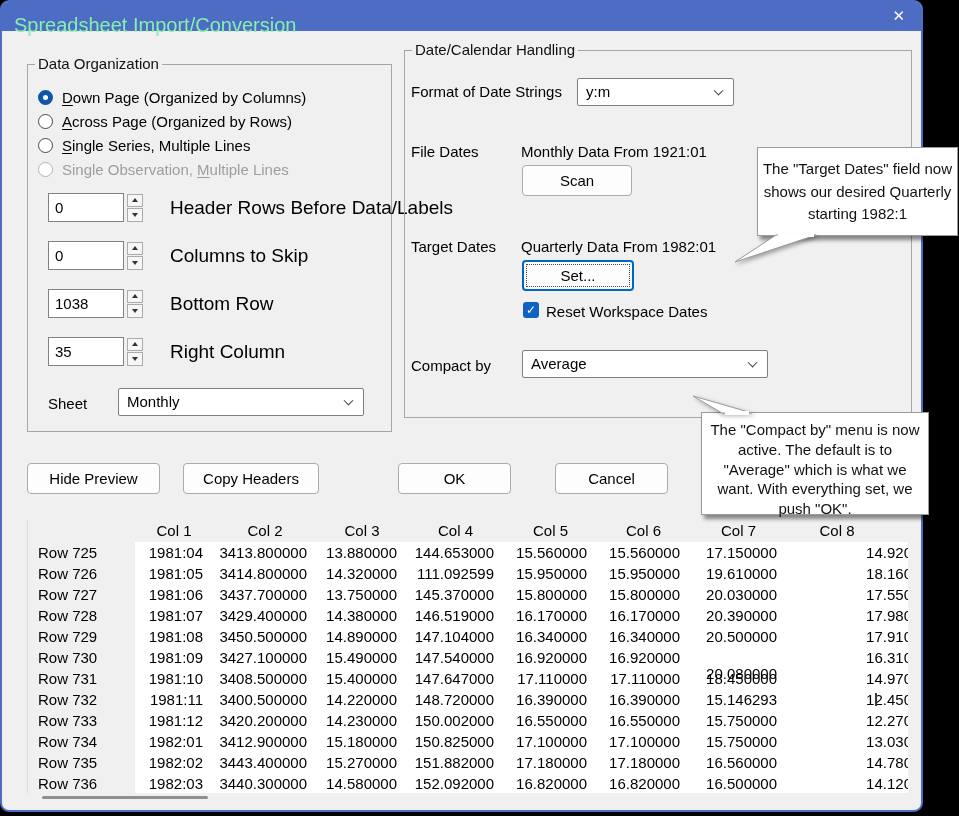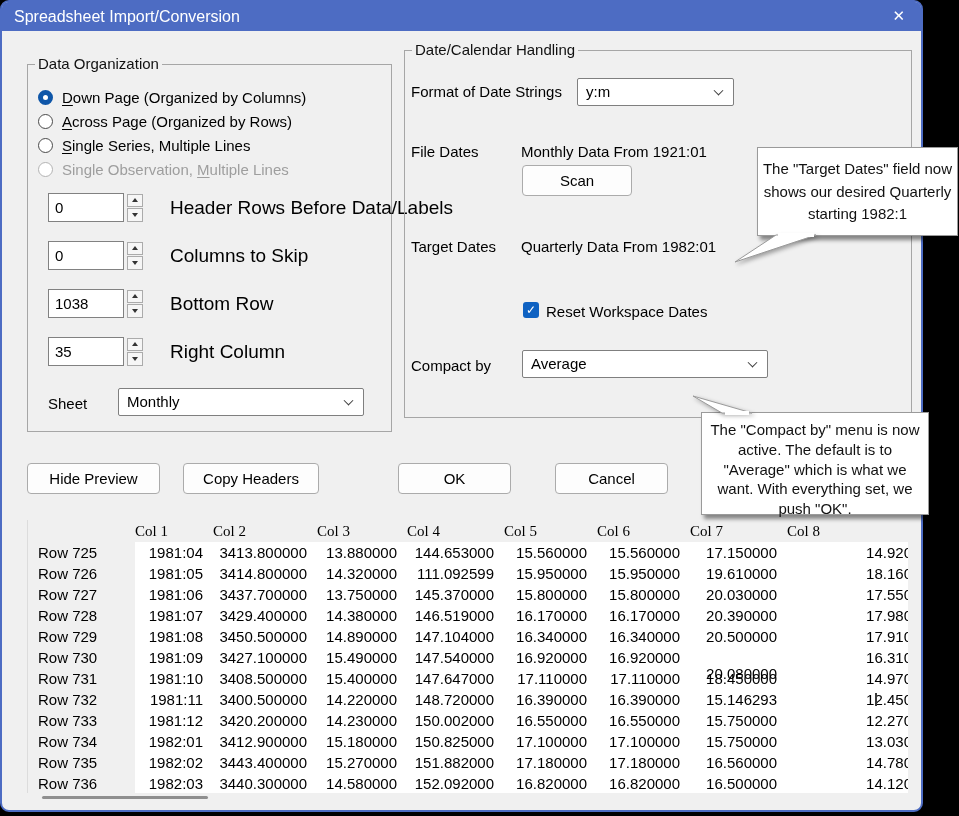--- a/index.html
+++ b/index.html
@@ -1,21 +1,21 @@
 <!DOCTYPE html>
 <html><head>
 <meta charset="utf-8">
 <style>
   * { box-sizing: border-box; margin: 0; padding: 0; }
   html,body { width: 959px; height: 816px; background:#000; font-family:"Liberation Sans", sans-serif; overflow:hidden; }
   .dialog { position:absolute; left:0; top:0; width:923px; height:812px; background:#f0f0f0;
             border:2px solid #4d6cc3; border-radius:9px; }
   .titlebar { position:absolute; left:0; top:0; right:0; height:29px; background:#4d6cc3;
               border-radius:6px 6px 0 0; color:#fff; }
-  .title-text { position:absolute; left:12px; top:6px; font-size:16px; color:#ffffff; }
+  .title-text { position:absolute; left:12px; top:12px; font-size:20px; color:#86efac; }
   .close-x { position:absolute; right:16px; top:5px; font-size:15px; color:#fff; cursor:default; }
 
   .group { position:absolute; border:1px solid #a6a6a6; }
   .group-title { position:absolute; top:-10px; left:7px; background:#f0f0f0; padding:0 3px; font-size:15px; color:#111; }
   #grp-dataorg { left:25px; top:62px; width:365px; height:368px; }
   #grp-date   { left:402px; top:48px; width:508px; height:368px; }
 
   .radio-row { position:absolute; left:10px; height:20px; display:flex; align-items:center; gap:9px; }
   .radio-circle { width:15px; height:15px; border-radius:50%; border:1px solid #4a4a4a; background:#fff; flex:0 0 15px; }
   .radio-circle.selected { border:5px solid #0e56a8; }
@@ -51,21 +51,21 @@
   .btn.focused::after { content:""; position:absolute; inset:2px; border:1px dotted #444; }
 
   .checkbox { position:absolute; width:16px; height:16px; border-radius:3px; background:#0f62c2;
               color:#fff; font-size:12px; line-height:16px; text-align:center; }
 
   
   .preview { position:absolute; left:25px; top:518px; width:881px; height:273px; overflow:hidden;
              border-left:1px solid #dcdcdc; }
   .trow { display:flex; width:944px; height:21px; background:#fff; }
   .trow.thead { background:transparent; height:22px; }
-  .hcell { font-size:15px; line-height:22px; color:#000; overflow:hidden;font-family:Liberation Serif, serif; }
+  .hcell { font-size:15px; text-align:center; line-height:22px; color:#000; overflow:hidden; }
   .rlabel { font-size:15px; background:#f0f0f0; padding-left:10px; line-height:21px; color:#000; }
   .dcell { font-size:15px; text-align:right; padding-right:10px; line-height:21px; color:#000; white-space:nowrap; }
   .hscrollbar { position:absolute; left:40px; top:794px; width:166px; height:3px; background:#8f8f8f; border-radius:2px; }
   .caret { position:absolute; left:873px; top:691px; width:2px; height:13px; background:#3a3a3a; }
 
   
   .callout { position:absolute; background:#fff; border:1px solid #9a9a9a; text-align:center;
              font-size:15px; color:#111; box-shadow:3px 4px 4px rgba(0,0,0,0.45); z-index:20; }
   #callout1 { left:757px; top:147px; width:201px; height:89px; line-height:1.5; padding-top:10px; }
   #callout2 { left:701px; top:412px; width:228px; height:103px; line-height:1.32; padding-top:7px; padding-left:2px; padding-right:2px; }
@@ -151,20 +151,23 @@
     </div>
 
     <span class="label" style="left:6px; top:92px;">File Dates</span>
     <span class="value-text" style="left:116px; top:92px;">Monthly Data From 1921:01</span>
     <button class="btn" style="left:117px; top:114px; width:110px;">
         <span class="btn-inner">Scan</span>
       </button>
 
     <span class="label" style="left:6px; top:187px;">Target Dates</span>
     <span class="value-text" style="left:116px; top:187px;">Quarterly Data From 1982:01</span>
+    <button class="btn focused" style="left:117px; top:209px; width:112px;">
+        <span class="btn-inner" style="line-height:26px;">Set...</span>
+      </button>
 
     <span class="checkbox" style="left:118px; top:251px;"><span>✓</span></span>
     <span class="label" style="left:141px; top:252px;">Reset Workspace Dates</span>
 
     <span class="label" style="left:6px; top:306px;">Compact by</span>
     <div class="dropdown" style="left:117px; top:299px; width:246px;">
       <span>Average</span>
       <span class="chev"></span>
     </div>
   </div>

